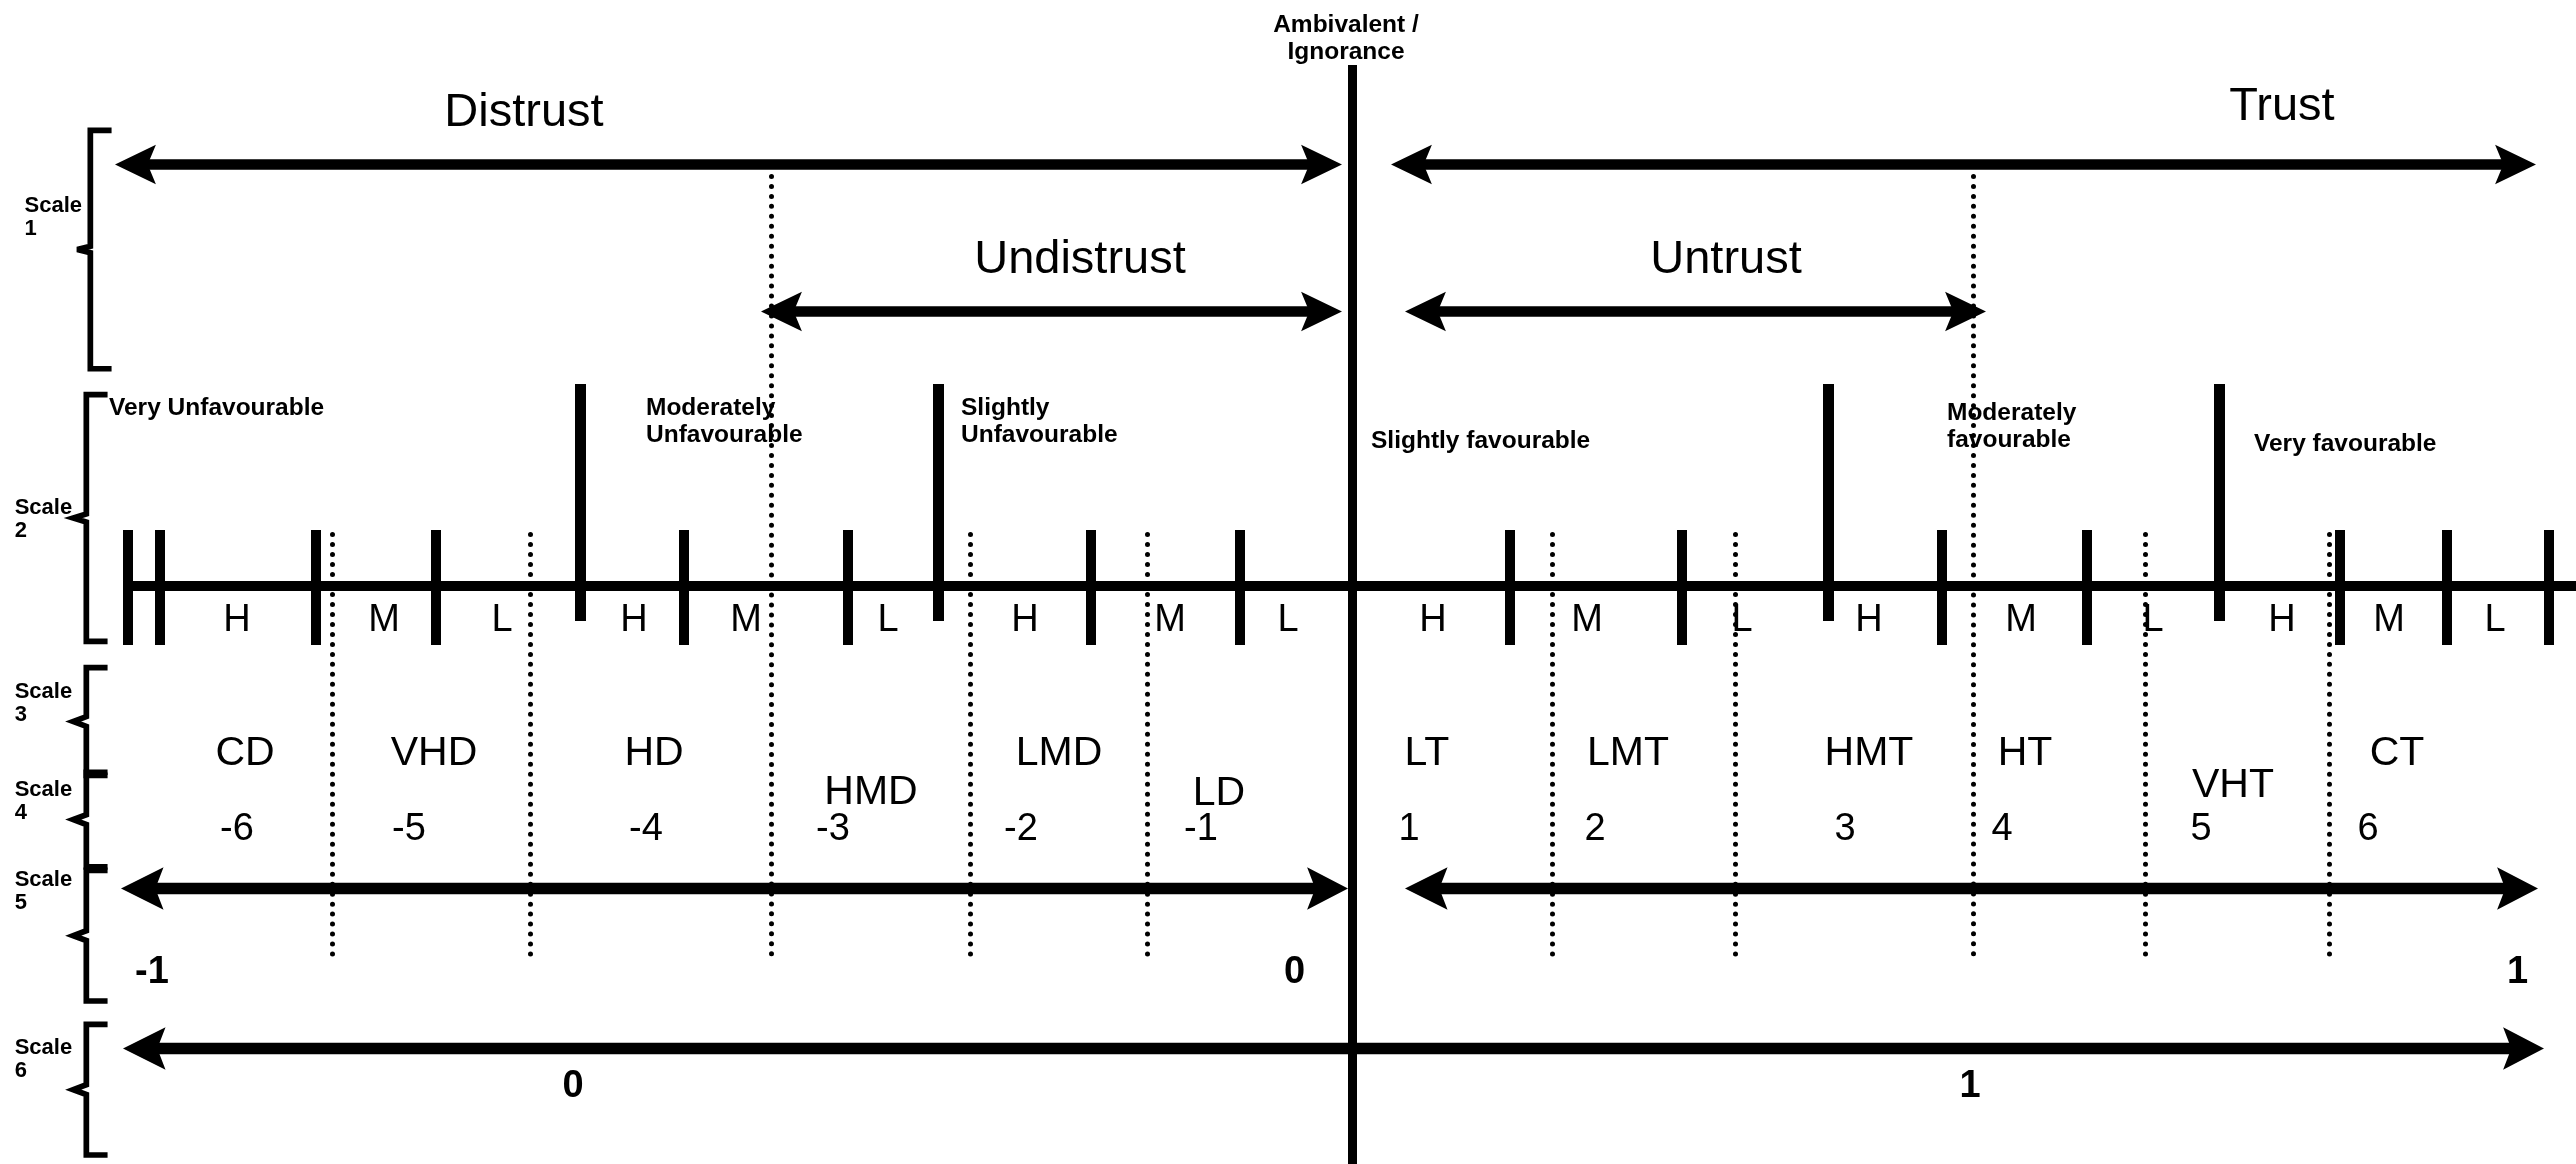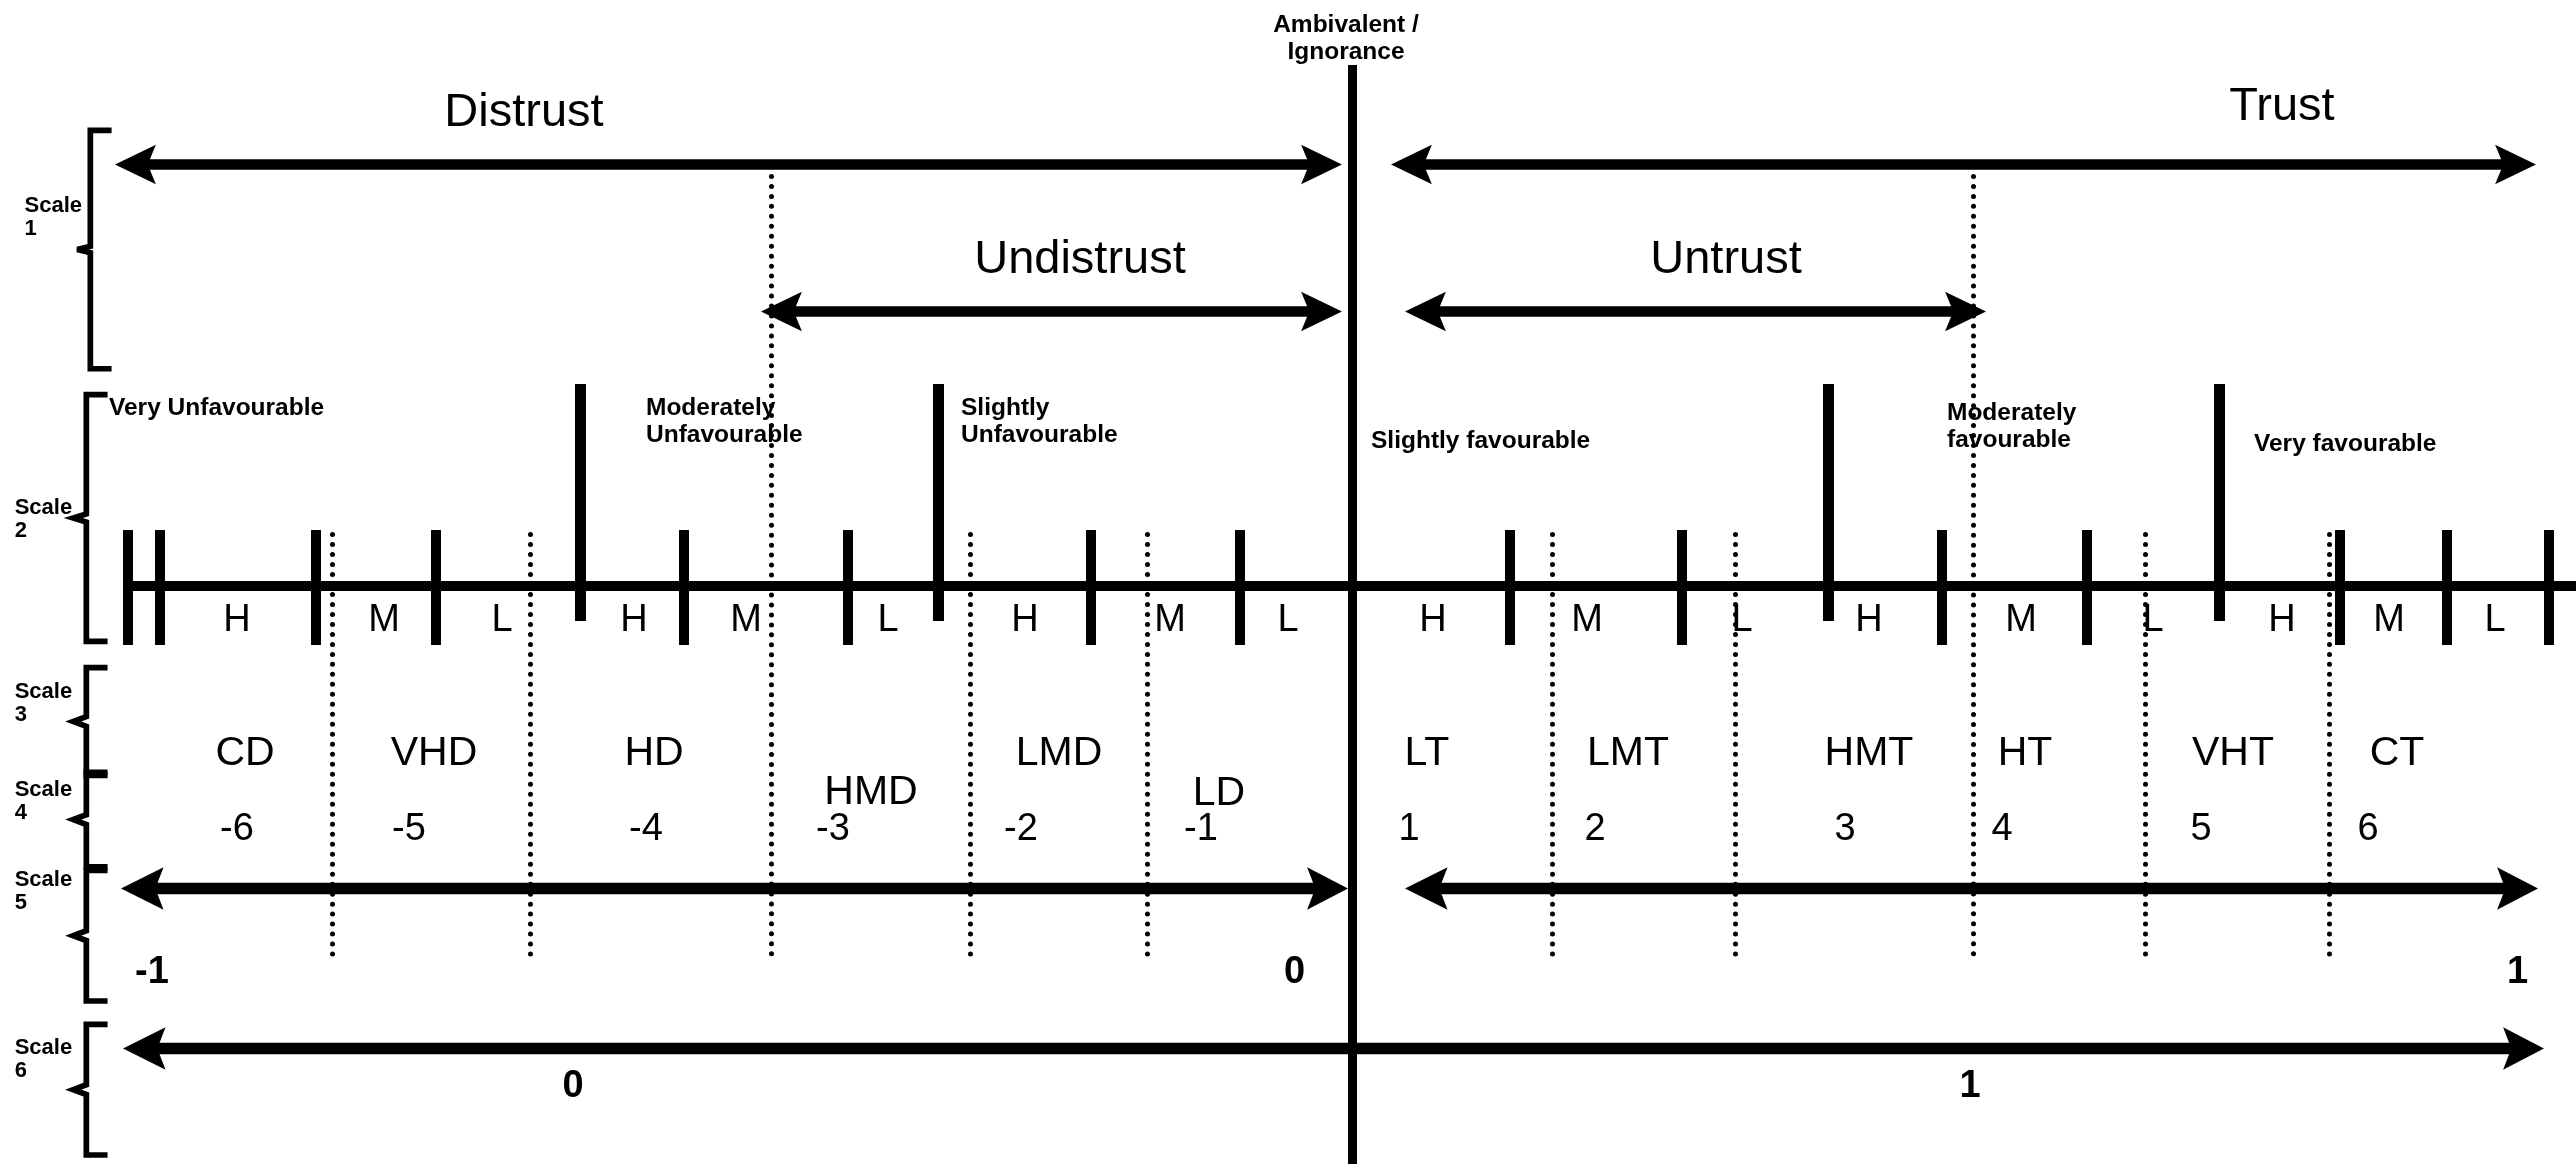--- a/index.html
+++ b/index.html
@@ -139,21 +139,21 @@
   <div class="abs t-code ctr" style="left:245px;top:728px;text-align:right;">CD</div>
   <div class="abs t-code ctr" style="left:434px;top:728px;">VHD</div>
   <div class="abs t-code ctr" style="left:654px;top:728px;">HD</div>
   <div class="abs t-code ctr" style="left:871px;top:767px;">HMD</div>
   <div class="abs t-code ctr" style="left:1059px;top:728px;">LMD</div>
   <div class="abs t-code ctr" style="left:1219px;top:768px;text-align:right;">LD</div>
   <div class="abs t-code ctr" style="left:1427px;top:728px;">LT</div>
   <div class="abs t-code ctr" style="left:1628px;top:728px;">LMT</div>
   <div class="abs t-code ctr" style="left:1869px;top:728px;">HMT</div>
   <div class="abs t-code ctr" style="left:2025px;top:728px;">HT</div>
-  <div class="abs t-code ctr" style="left:2233px;top:728px;">VHT</div>
+  <div class="abs t-code ctr" style="left:2233px;top:760px;">VHT</div>
   <div class="abs t-code ctr" style="left:2397px;top:728px;">CT</div>
 
   <div class="abs t-num ctr" style="left:237px;top:806px;">-6</div>
   <div class="abs t-num ctr" style="left:409px;top:806px;">-5</div>
   <div class="abs t-num ctr" style="left:646px;top:806px;">-4</div>
   <div class="abs t-num ctr" style="left:833px;top:806px;">-3</div>
   <div class="abs t-num ctr" style="left:1021px;top:806px;">-2</div>
   <div class="abs t-num ctr" style="left:1201px;top:806px;">-1</div>
   <div class="abs t-num ctr" style="left:1409px;top:806px;">1</div>
   <div class="abs t-num ctr" style="left:1595px;top:806px;">2</div>

